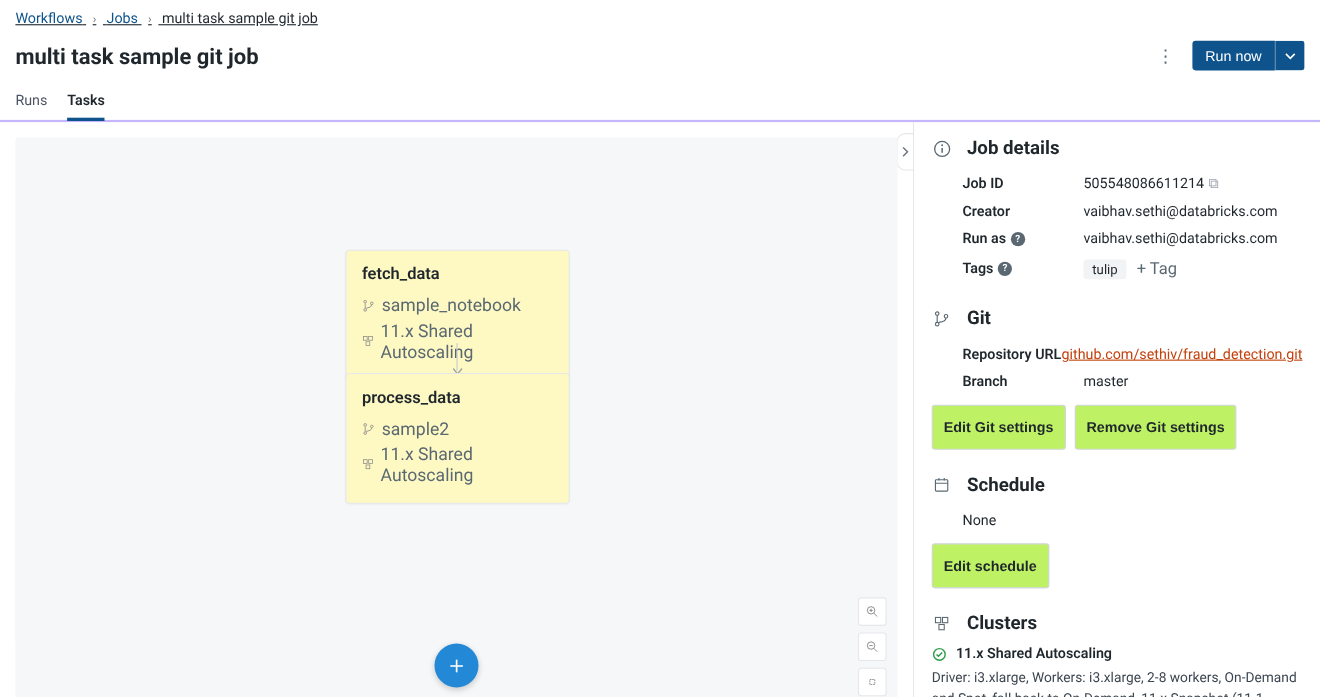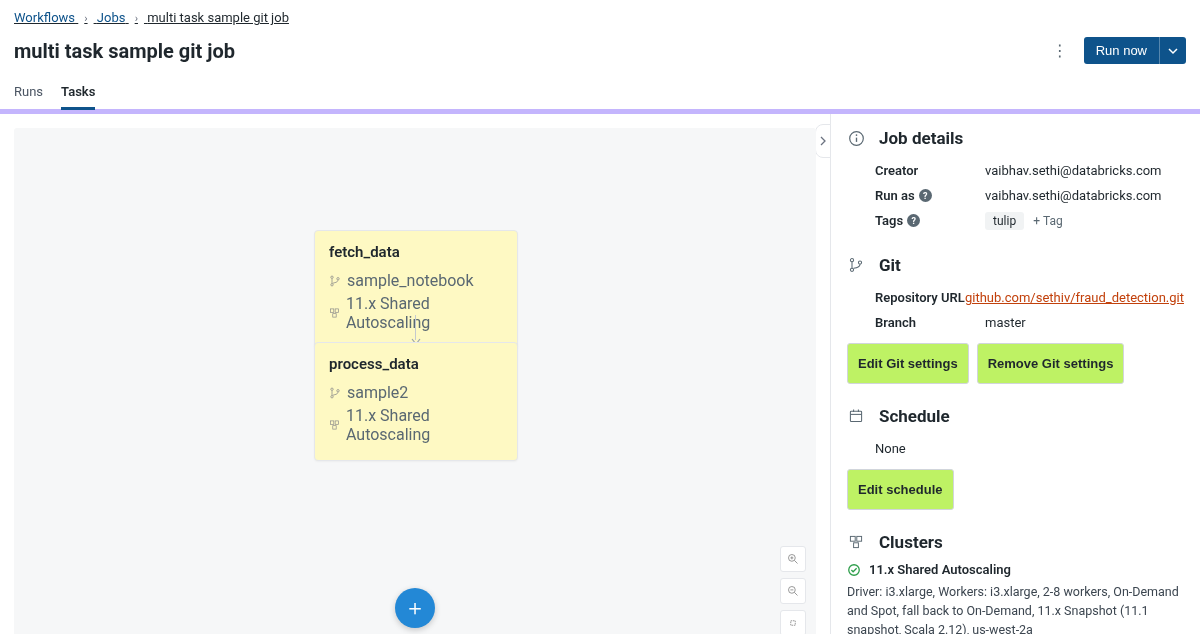--- a/index.html
+++ b/index.html
@@ -12,21 +12,21 @@
 .breadcrumb .current { color: #1f272d; }
 
 .title-row { display: flex; align-items: center; justify-content: space-between; padding: 6px 14px 14px; }
 .title-row h1 { font-size: 20px; font-weight: 700; }
 .title-actions { display:flex; align-items:center; gap:10px;}
 .kebab { cursor:pointer; font-size:16px; color:#5a6872; padding:0 6px;}
 .run-btn-group { display:flex;justify-content:flex-end; }
 .run-btn { background:#0E538B; color:#fff; border:none; padding:6px 12px; font-size:13px; border-radius:3px 0 0 3px; cursor:pointer;}
 .run-dd { background:#0E538B; color:#fff; border:none; border-left:1px solid rgba(255,255,255,.3); padding:6px 8px; border-radius:0 3px 3px 0; cursor:pointer; display:flex; align-items:center;}
 
-.tabs-bar { border-bottom:5px solid #c4b5fd; padding: 0 14px; display:flex; gap:18px; position:relative;}
+.tabs-bar { border-bottom:2px solid #c4b5fd; padding: 0 14px; display:flex; gap:18px; position:relative;}
 .tab { padding:6px 0 8px; color:#4b5563; cursor:pointer; font-size:13px;}
 .tab.active { color:#1f272d; font-weight:600; border-bottom:3px solid #0E538B; margin-bottom:-1px;}
 
 .main-flex { display:flex; }
 .canvas-wrap { flex:1; position:relative; }
 .canvas { background:#f6f7f8; margin:14px; border-radius:3px; position:relative; height:520px; }
 .collapse-handle { position:absolute; right:-1px; top:10px; width:16px; height:34px; border:1px solid #e5e7eb; border-radius:8px 0 0 8px; background:#fff; display:flex; align-items:center; justify-content:center; cursor:pointer; color:#6b7280;}
 
 .task-node { position:absolute; width:204px; background:#fef9c3; border:1px solid #e5e7eb; border-radius:4px; padding:12px 14px; box-shadow:0 1px 2px rgba(0,0,0,.04);}
 .task-node .tname { font-size:15px; font-weight:600; margin-bottom:10px;}
@@ -42,21 +42,21 @@
 .section { margin-bottom:22px; }
 .section-head { display:flex; align-items:center; gap:14px; margin-bottom:10px;}
 .section-head .sicon { width:18px; color:#5a6872; display:flex; justify-content:center;}
 .section-head h2 { font-size:17px; font-weight:700;}
 .field-row { display:flex; padding:5px 0 5px 28px; font-size:13px; align-items:center;}
 .field-label { width:110px; color:#1f272d; font-weight:600; display:flex; align-items:center; gap:4px;}
 .field-value { flex:1; color:#1f272d;}
 .field-value a { color:#c2410c; text-decoration:underline;}
 .help-icon { width:13px; height:13px; border-radius:50%; background:#5a6872; color:#fff; font-size:9px; display:inline-flex; align-items:center; justify-content:center; font-weight:bold;}
 .tag-chip { background:#f1f3f4; padding:2px 8px; border-radius:3px; font-size:12px; margin-right:6px;}
-.addtag { color:#5a6872; font-size:12px; cursor:pointer;}
+.addtag { color:#5a6872; font-size:15px; cursor:pointer;}
 .copy-icon { margin-left:4px; color:#9ca3af; cursor:pointer; font-size:13px;}
 
 .btn { border:1px solid #d1d5db; background:#bef264; padding:12px 10px; font-size:13px; border-radius:3px; cursor:pointer; color:#1f272d;font-weight:bold;}
 .btn-row { display:flex; gap:8px; padding-left:0px; margin-top:8px; flex-wrap:wrap;}
 .cluster-line { display:flex; align-items:center; gap:8px; padding-left:0px; font-size:13px; font-weight:600; margin-bottom:6px;}
 .cluster-desc { font-size:12.5px; color:#3c4650; line-height:1.5; padding-left:0px; margin-bottom:10px;}
 .status-dot { width:14px; height:14px; }
 </style>
 </head>
 <body>
@@ -183,20 +183,24 @@
         <span class="sicon">
           <svg width="17" height="17" viewBox="0 0 20 20">
               <circle cx="10" cy="10" r="8" fill="none" stroke="#5a6872" stroke-width="1.4"></circle>
               <line x1="10" y1="9" x2="10" y2="14" stroke="#5a6872" stroke-width="1.6"></line>
               <circle cx="10" cy="6" r="1" fill="#5a6872"></circle>
             </svg>
         </span>
         <h2>Job details</h2>
       </div>
       <div class="field-row">
+        <div class="field-label">Job ID</div>
+        <div class="field-value"><span>505548086611214</span><span class="copy-icon">⧉</span></div>
+      </div>
+      <div class="field-row">
         <div class="field-label">Creator</div>
         <div class="field-value">vaibhav.sethi@databricks.com</div>
       </div>
       <div class="field-row">
         <div class="field-label">
             <span>Run as</span> 
             <span class="help-icon">?</span>
           </div>
         <div class="field-value">vaibhav.sethi@databricks.com</div>
       </div>

